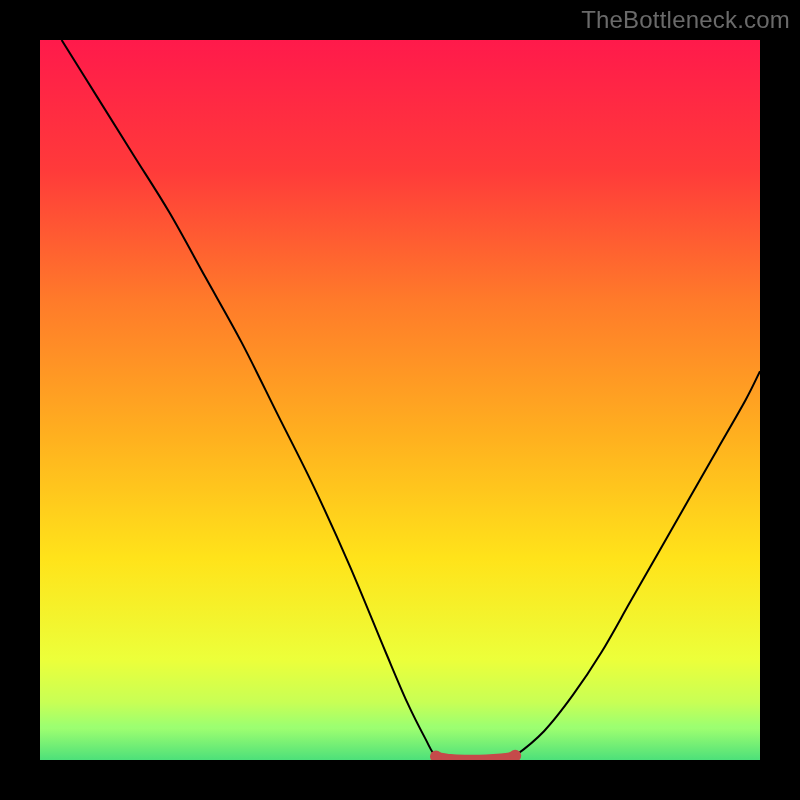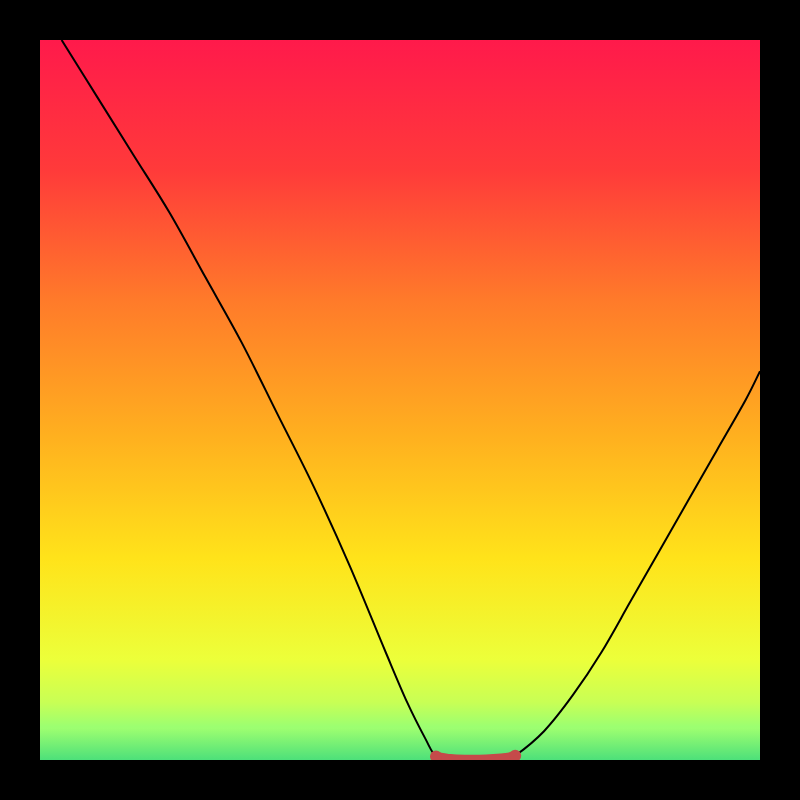--- a/index.html
+++ b/index.html
@@ -38,20 +38,21 @@
   .plot-area svg {
     display: block;
     width: 720px;
     height: 720px;
   }
 </style>
 </head>
 <body>
 
 <div class="frame">
+  <div class="watermark">TheBottleneck.com</div>
 
   <div class="plot-area">
     <svg id="chart-svg" viewBox="0 0 720 720">
       <defs>
         <linearGradient id="bg-grad" x1="0" y1="0" x2="0" y2="1">
             <stop offset="0%" stop-color="#ff1a4b"></stop>
             <stop offset="18%" stop-color="#ff3a3a"></stop>
             <stop offset="36%" stop-color="#ff7a2a"></stop>
             <stop offset="55.00000000000001%" stop-color="#ffb01f"></stop>
             <stop offset="72%" stop-color="#ffe31a"></stop>

